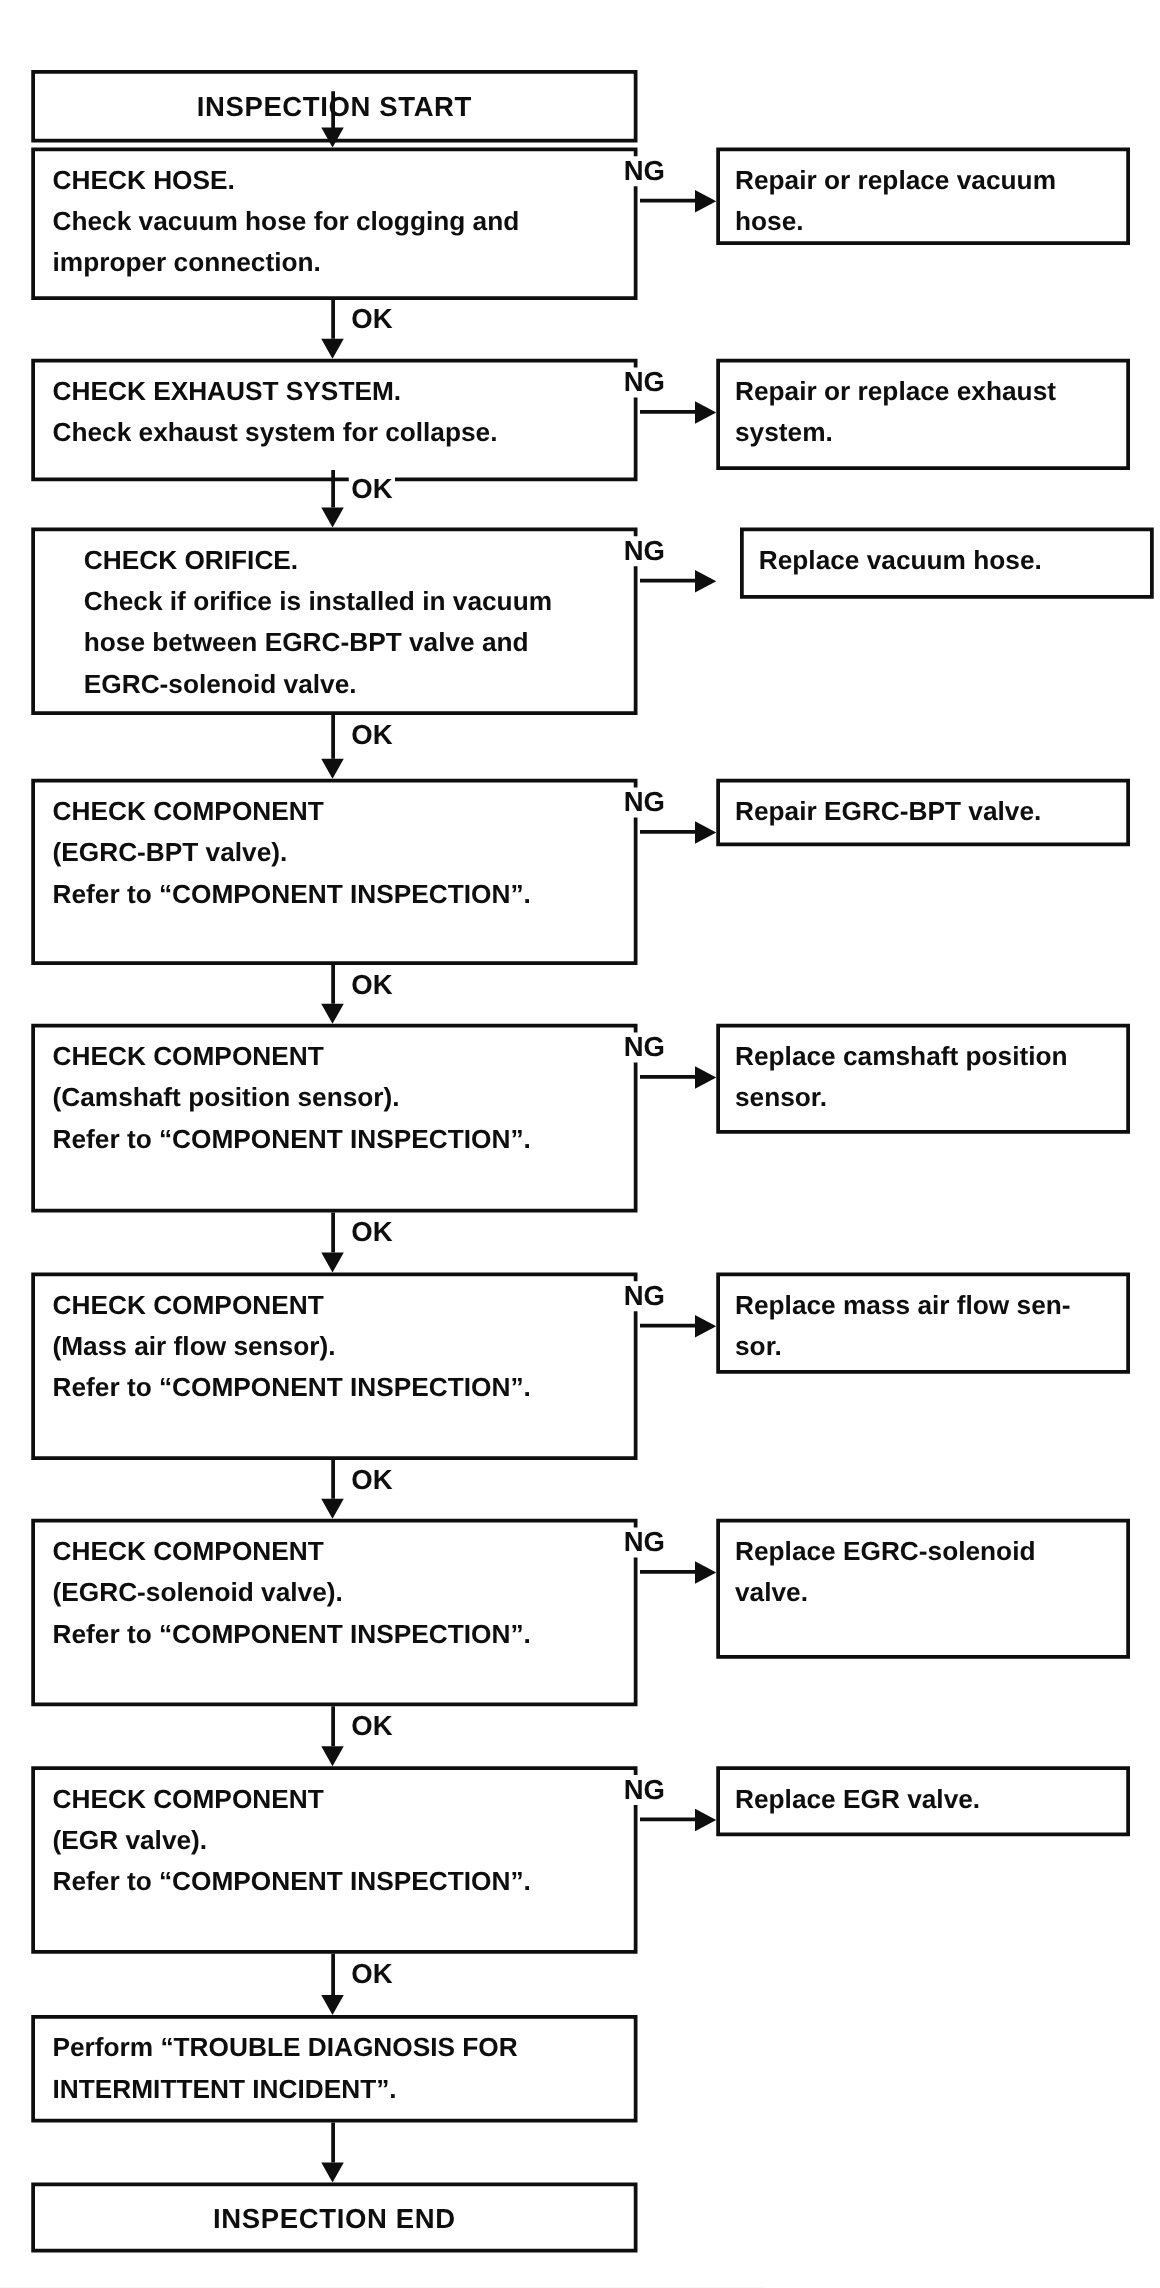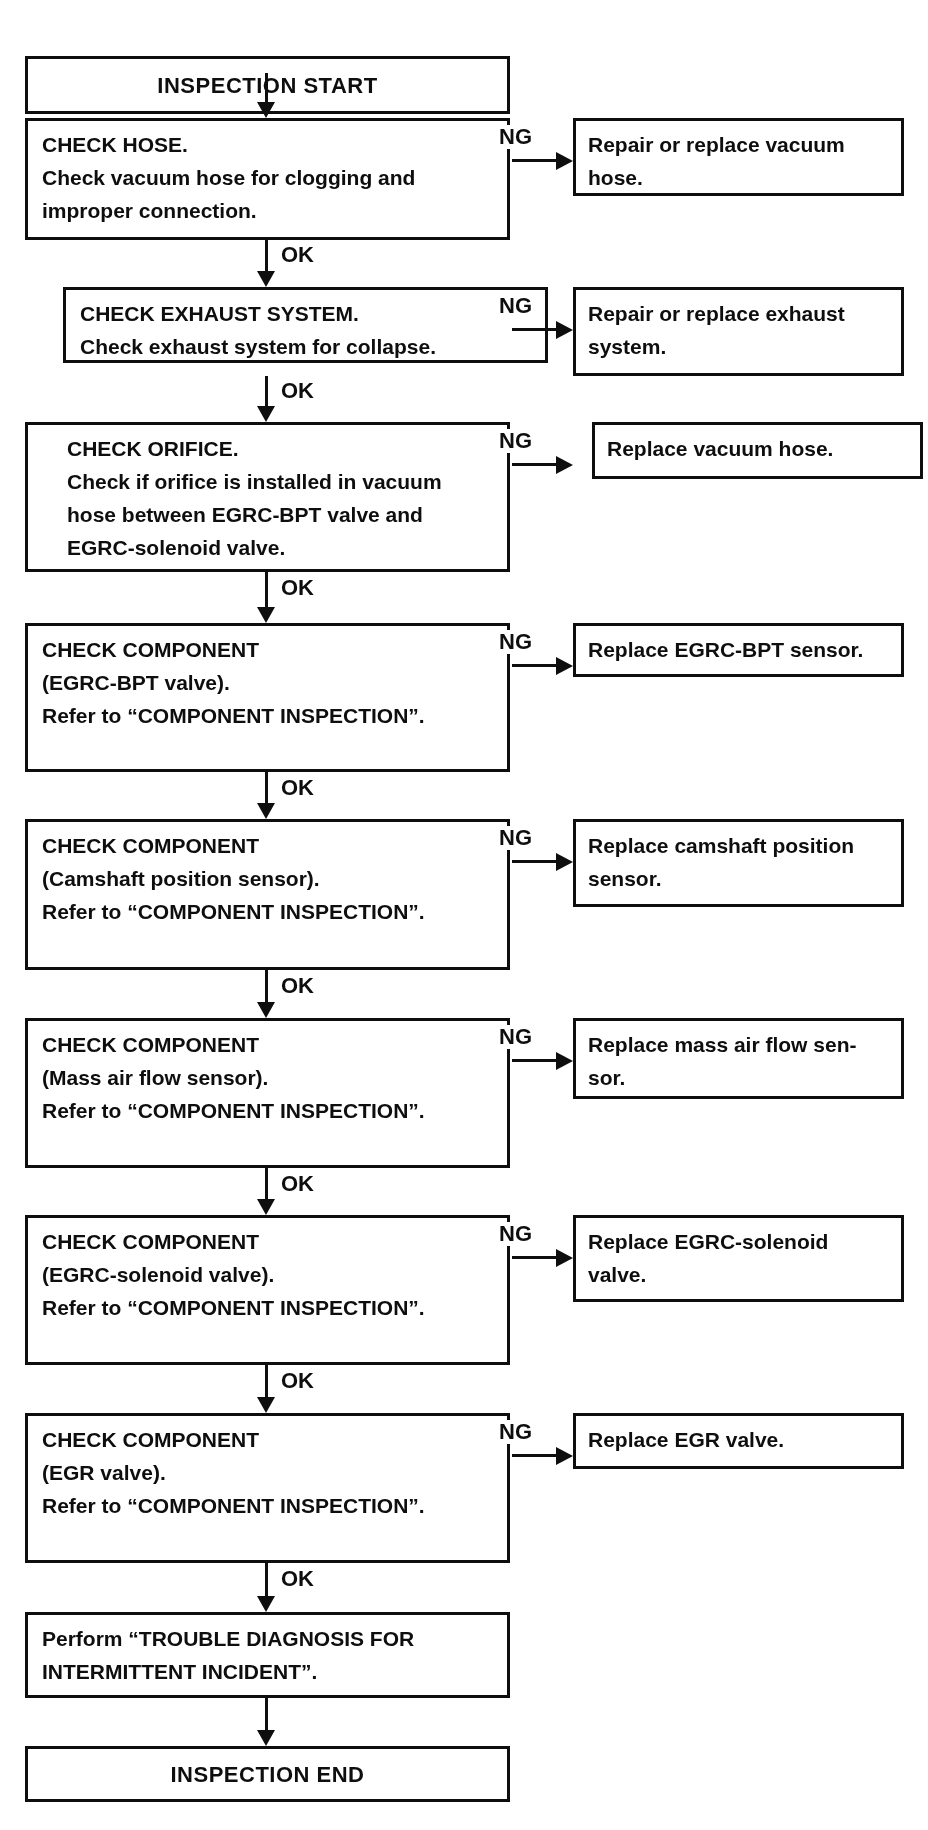--- a/index.html
+++ b/index.html
@@ -98,21 +98,21 @@
   <div class="lbl ng" style="top:125px;">NG</div>
   <div class="hline" style="top:159px;"></div>
   <div class="arrow-right" style="top:152px;"></div>
   <div class="box ng" style="top:118px;height:78px;">Repair or replace vacuum
 hose.</div>
 
   <div class="vline" style="top:240px;height:31px;"></div>
   <div class="arrow-down" style="top:271px;"></div>
   <div class="lbl ok" style="top:243px;">OK</div>
 
-  <div class="box main" style="top:287px;height:76px;margin-left:38px;">CHECK EXHAUST SYSTEM.
+  <div class="box main" style="top:287px;height:98px;">CHECK EXHAUST SYSTEM.
 Check exhaust system for collapse.</div>
   <div class="lbl ng" style="top:294px;">NG</div>
   <div class="hline" style="top:328px;"></div>
   <div class="arrow-right" style="top:321px;"></div>
   <div class="box ng" style="top:287px;height:89px;">Repair or replace exhaust
 system.</div>
 
   <div class="vline" style="top:376px;height:30px;"></div>
   <div class="arrow-down" style="top:406px;"></div>
   <div class="lbl ok" style="top:379px;">OK</div>
@@ -129,21 +129,21 @@
   <div class="vline" style="top:572px;height:35px;"></div>
   <div class="arrow-down" style="top:607px;"></div>
   <div class="lbl ok" style="top:576px;">OK</div>
 
   <div class="box main" style="top:623px;height:149px;">CHECK COMPONENT
 (EGRC-BPT valve).
 Refer to “COMPONENT INSPECTION”.</div>
   <div class="lbl ng" style="top:630px;">NG</div>
   <div class="hline" style="top:664px;"></div>
   <div class="arrow-right" style="top:657px;"></div>
-  <div class="box ng" style="top:623px;height:54px;">Replace EGRC-BPT sensor.</div>
+  <div class="box ng" style="top:623px;height:54px;">Repair EGRC-BPT valve.</div>
 
   <div class="vline" style="top:772px;height:31px;"></div>
   <div class="arrow-down" style="top:803px;"></div>
   <div class="lbl ok" style="top:776px;">OK</div>
 
   <div class="box main" style="top:819px;height:151px;">CHECK COMPONENT
 (Camshaft position sensor).
 Refer to “COMPONENT INSPECTION”.</div>
   <div class="lbl ng" style="top:826px;">NG</div>
   <div class="hline" style="top:860px;"></div>
@@ -167,21 +167,21 @@
   <div class="vline" style="top:1168px;height:31px;"></div>
   <div class="arrow-down" style="top:1199px;"></div>
   <div class="lbl ok" style="top:1172px;">OK</div>
 
   <div class="box main" style="top:1215px;height:150px;">CHECK COMPONENT
 (EGRC-solenoid valve).
 Refer to “COMPONENT INSPECTION”.</div>
   <div class="lbl ng" style="top:1222px;">NG</div>
   <div class="hline" style="top:1256px;"></div>
   <div class="arrow-right" style="top:1249px;"></div>
-  <div class="box ng" style="top:1215px;height:87px;">Replace EGRC-solenoid
+  <div class="box ng" style="top:1215px;height:112px;">Replace EGRC-solenoid
 valve.</div>
 
   <div class="vline" style="top:1365px;height:32px;"></div>
   <div class="arrow-down" style="top:1397px;"></div>
   <div class="lbl ok" style="top:1369px;">OK</div>
 
   <div class="box main" style="top:1413px;height:150px;">CHECK COMPONENT
 (EGR valve).
 Refer to “COMPONENT INSPECTION”.</div>
   <div class="lbl ng" style="top:1420px;">NG</div>

